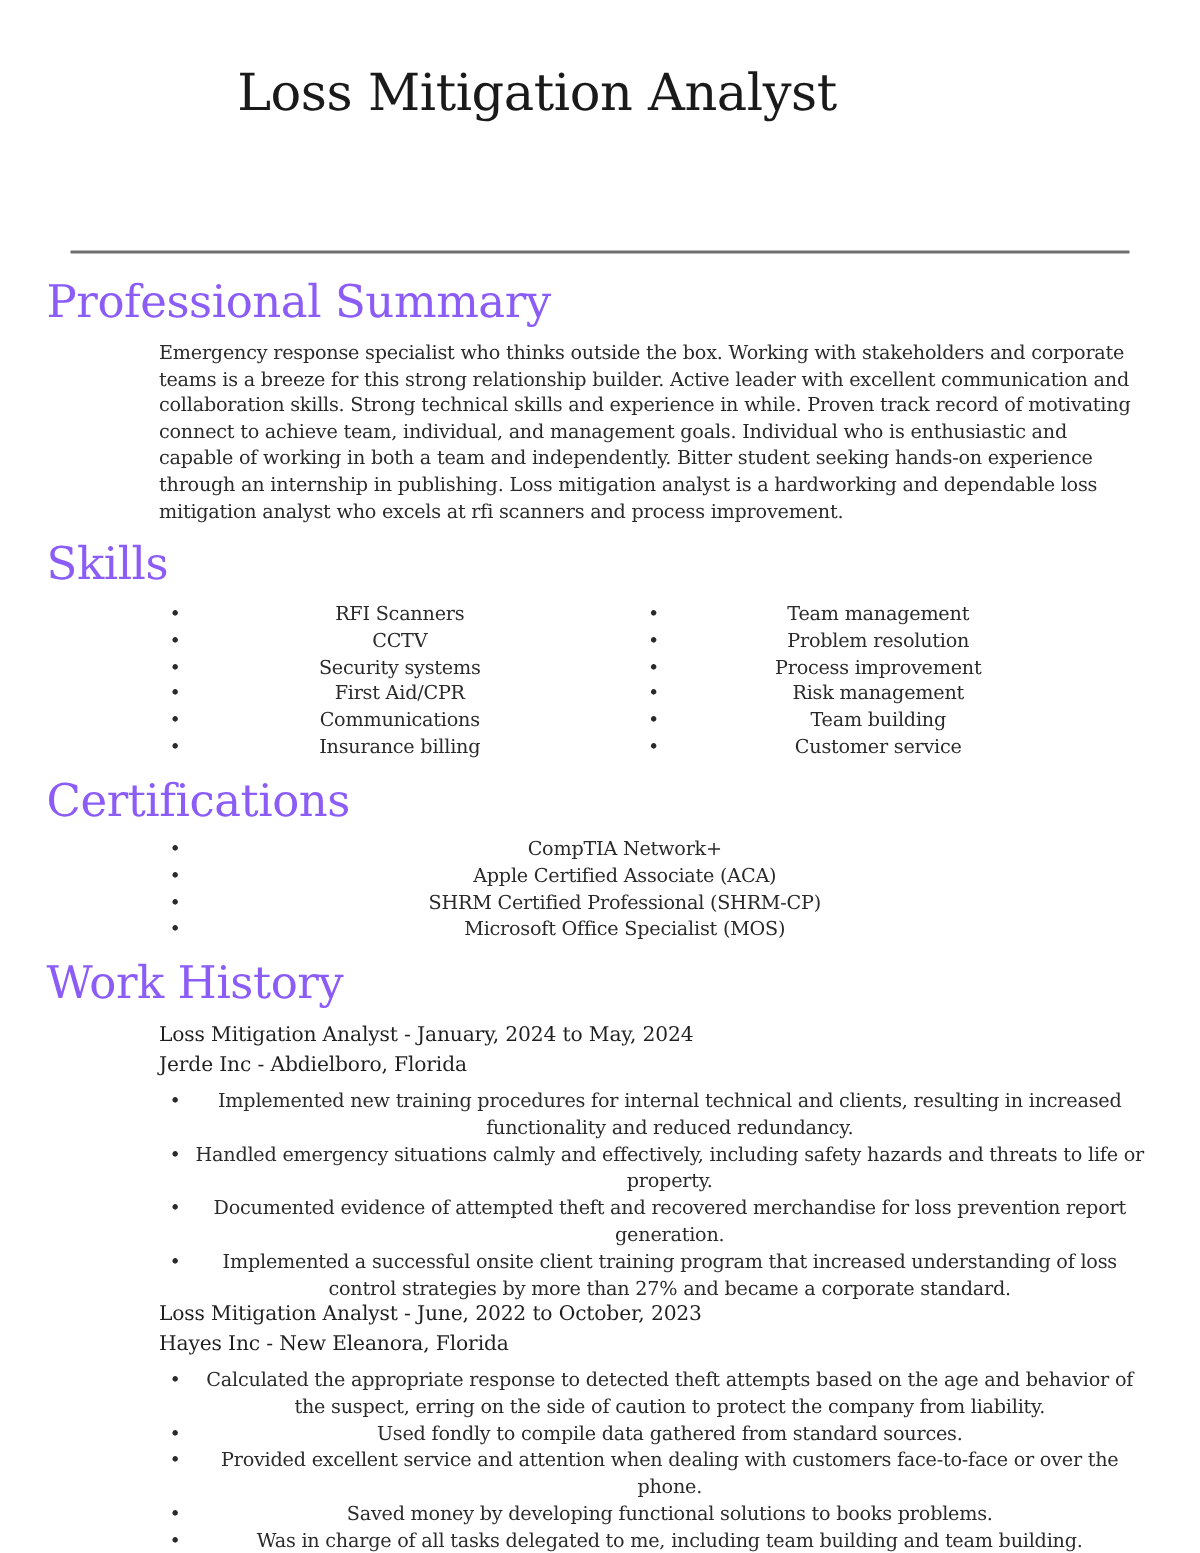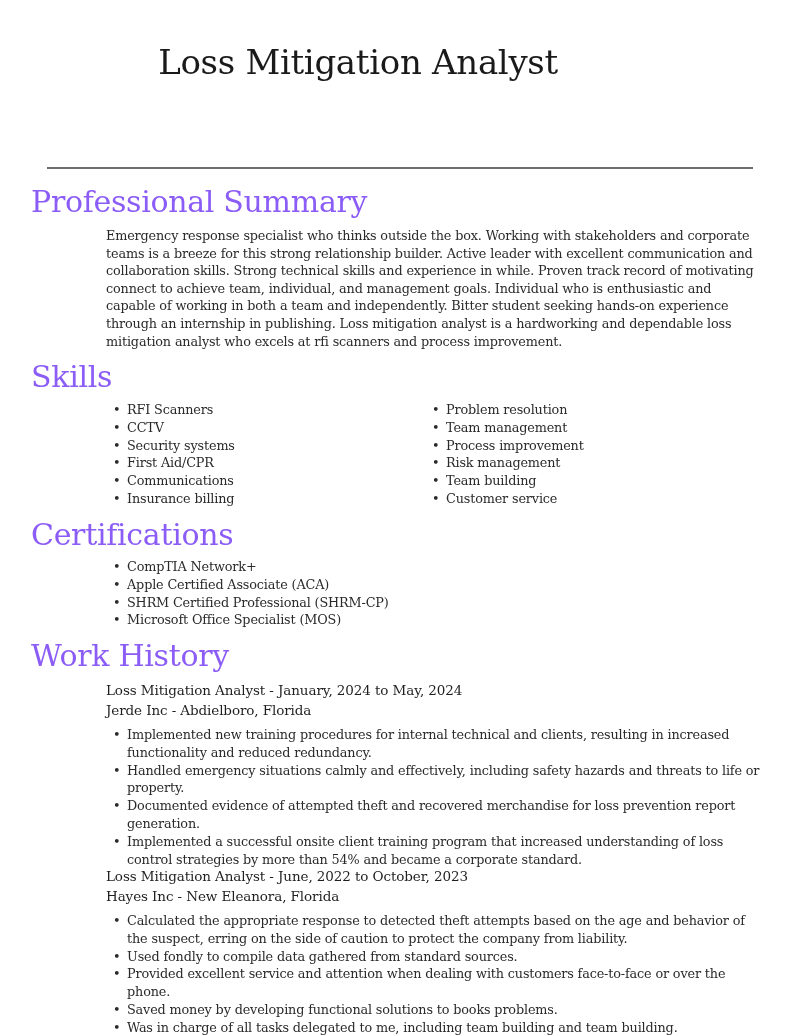--- a/index.html
+++ b/index.html
@@ -18,21 +18,21 @@
   .rule { position: absolute; left: 47px; top: 167px; width: 706px; height: 2px; background: #6e6e6e; }
   .section-title {
     position: absolute; left: 31px; font-size: 30px; font-weight: normal; margin: 0;
     color: #8b5cf6; line-height: 30px; letter-spacing: -0.3px;
   }
   .summary {
     position: absolute; left: 106px; top: 227px; width: 650px;
     font-size: 12.8px; line-height: 17.6px; color: #2a2a2a; margin: 0;
     letter-spacing: -0.15px;
   }
-  ul { margin: 0; padding: 0; list-style: none; }
+  ul { margin: 0; padding: 0; list-style: none; text-align: center; }
   li { position: relative; padding-left: 21px; font-size: 12.8px; line-height: 17.8px; color: #2a2a2a; letter-spacing: -0.15px; }
   li::before { content: "•"; position: absolute; left: 7px; top: 0; }
   .list { position: absolute; }
   .job-head { position: absolute; left: 106px; font-size: 13.5px; line-height: 20px; color: #1f1f1f; letter-spacing: -0.1px; }
   .bullets { position: absolute; left: 106px; width: 660px; }
 </style>
 </head>
 <body>
 
 <div class="page">
@@ -45,22 +45,22 @@
   <h2 class="section-title" style="top:362px">Skills</h2>
   <ul class="list" style="left:106px; top:401px; width:300px;">
     <li>RFI Scanners</li>
     <li>CCTV</li>
     <li>Security systems</li>
     <li>First Aid/CPR</li>
     <li>Communications</li>
     <li>Insurance billing</li>
   </ul>
   <ul class="list" style="left:425px; top:401px; width:300px;">
+    <li>Team management</li>
     <li>Problem resolution</li>
-    <li>Team management</li>
     <li>Process improvement</li>
     <li>Risk management</li>
     <li>Team building</li>
     <li>Customer service</li>
   </ul>
 
   <h2 class="section-title" style="top:520px">Certifications</h2>
   <ul class="list" style="left:106px; top:558px; width:600px;">
     <li>CompTIA Network+</li>
     <li>Apple Certified Associate (ACA)</li>
@@ -69,21 +69,21 @@
   </ul>
 
   <h2 class="section-title" style="top:641px">Work History</h2>
 
   <div class="job-head" style="top:680px">Loss Mitigation Analyst - January, 2024 to May, 2024</div>
   <div class="job-head" style="top:700px">Jerde Inc - Abdielboro, Florida</div>
   <ul class="bullets" style="top:726px">
     <li>Implemented new training procedures for internal technical and clients, resulting in increased functionality and reduced redundancy.</li>
     <li>Handled emergency situations calmly and effectively, including safety hazards and threats to life or property.</li>
     <li>Documented evidence of attempted theft and recovered merchandise for loss prevention report generation.</li>
-    <li>Implemented a successful onsite client training program that increased understanding of loss control strategies by more than 54% and became a corporate standard.</li>
+    <li>Implemented a successful onsite client training program that increased understanding of loss control strategies by more than 27% and became a corporate standard.</li>
   </ul>
 
   <div class="job-head" style="top:866px">Loss Mitigation Analyst - June, 2022 to October, 2023</div>
   <div class="job-head" style="top:886px">Hayes Inc - New Eleanora, Florida</div>
   <ul class="bullets" style="top:912px">
     <li>Calculated the appropriate response to detected theft attempts based on the age and behavior of the suspect, erring on the side of caution to protect the company from liability.</li>
     <li>Used fondly to compile data gathered from standard sources.</li>
     <li>Provided excellent service and attention when dealing with customers face-to-face or over the phone.</li>
     <li>Saved money by developing functional solutions to books problems.</li>
     <li>Was in charge of all tasks delegated to me, including team building and team building.</li>

